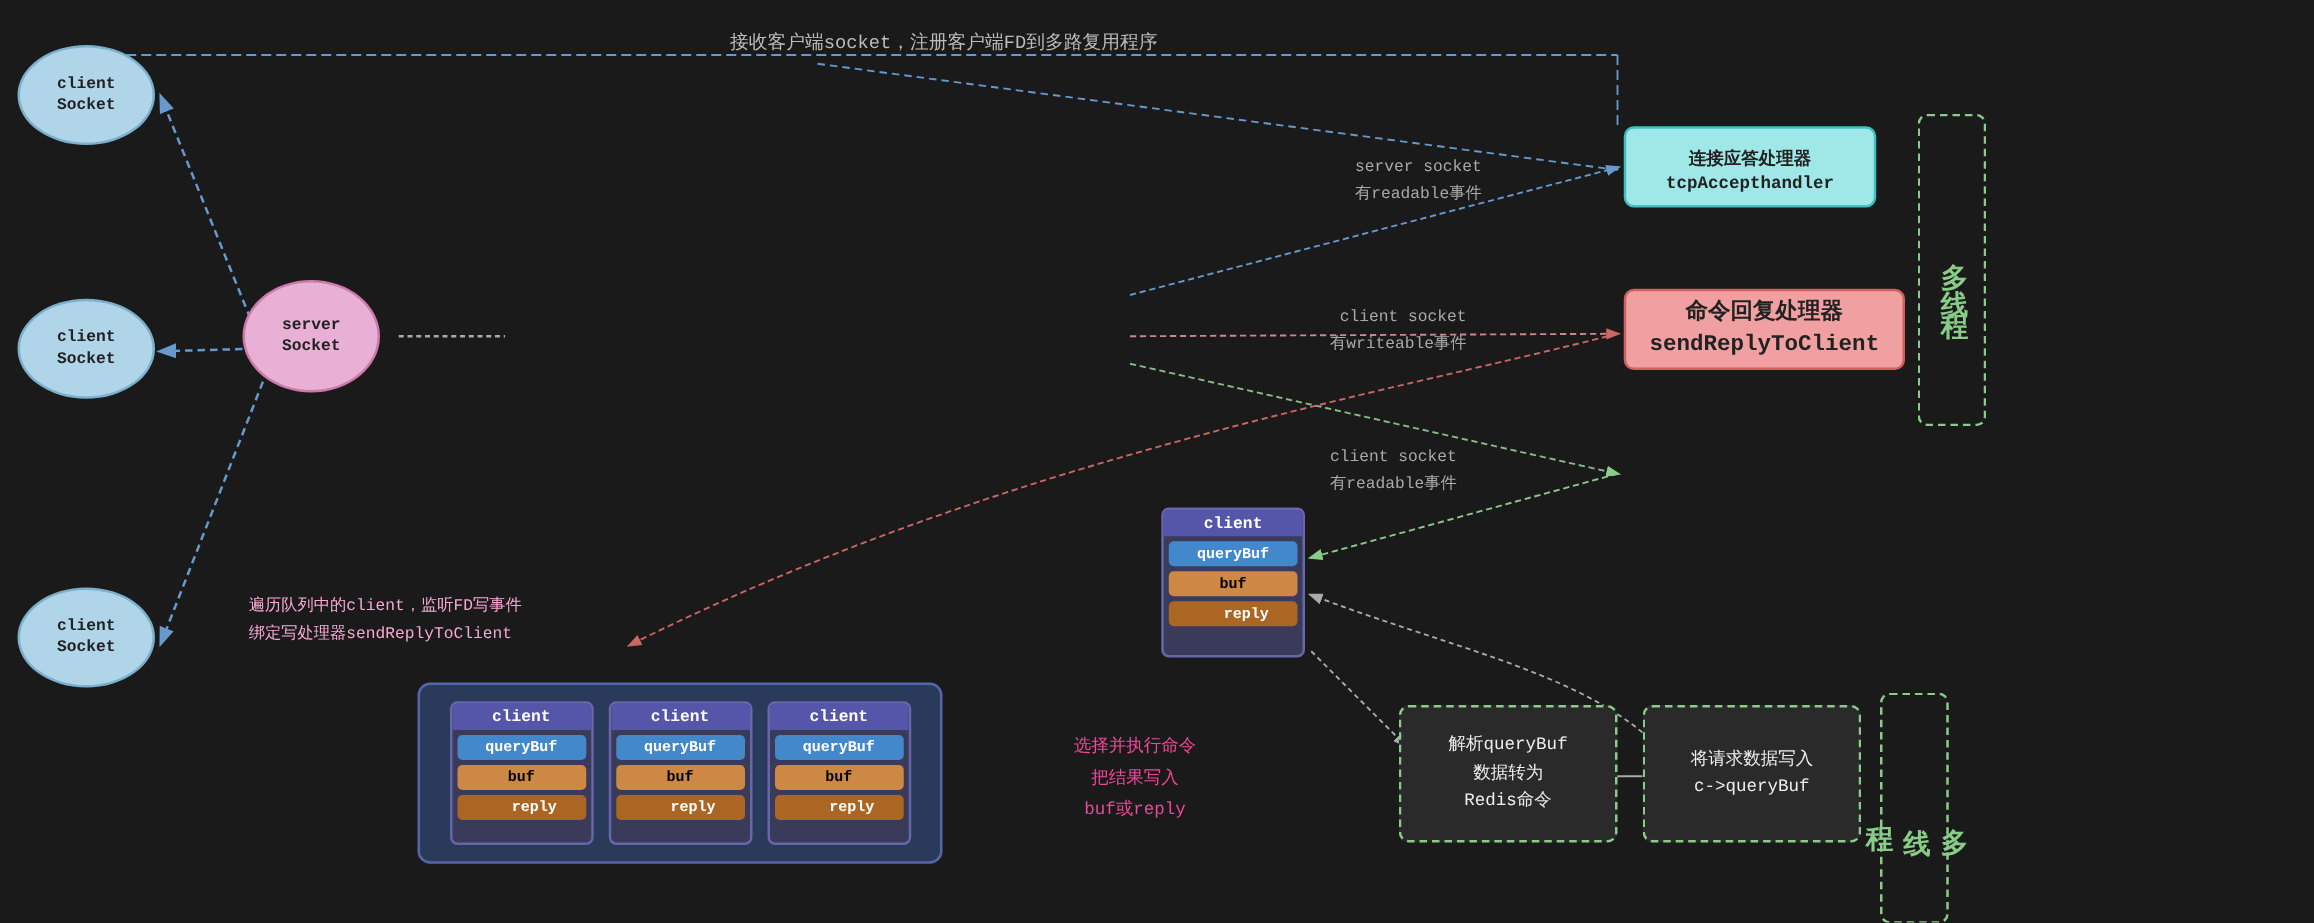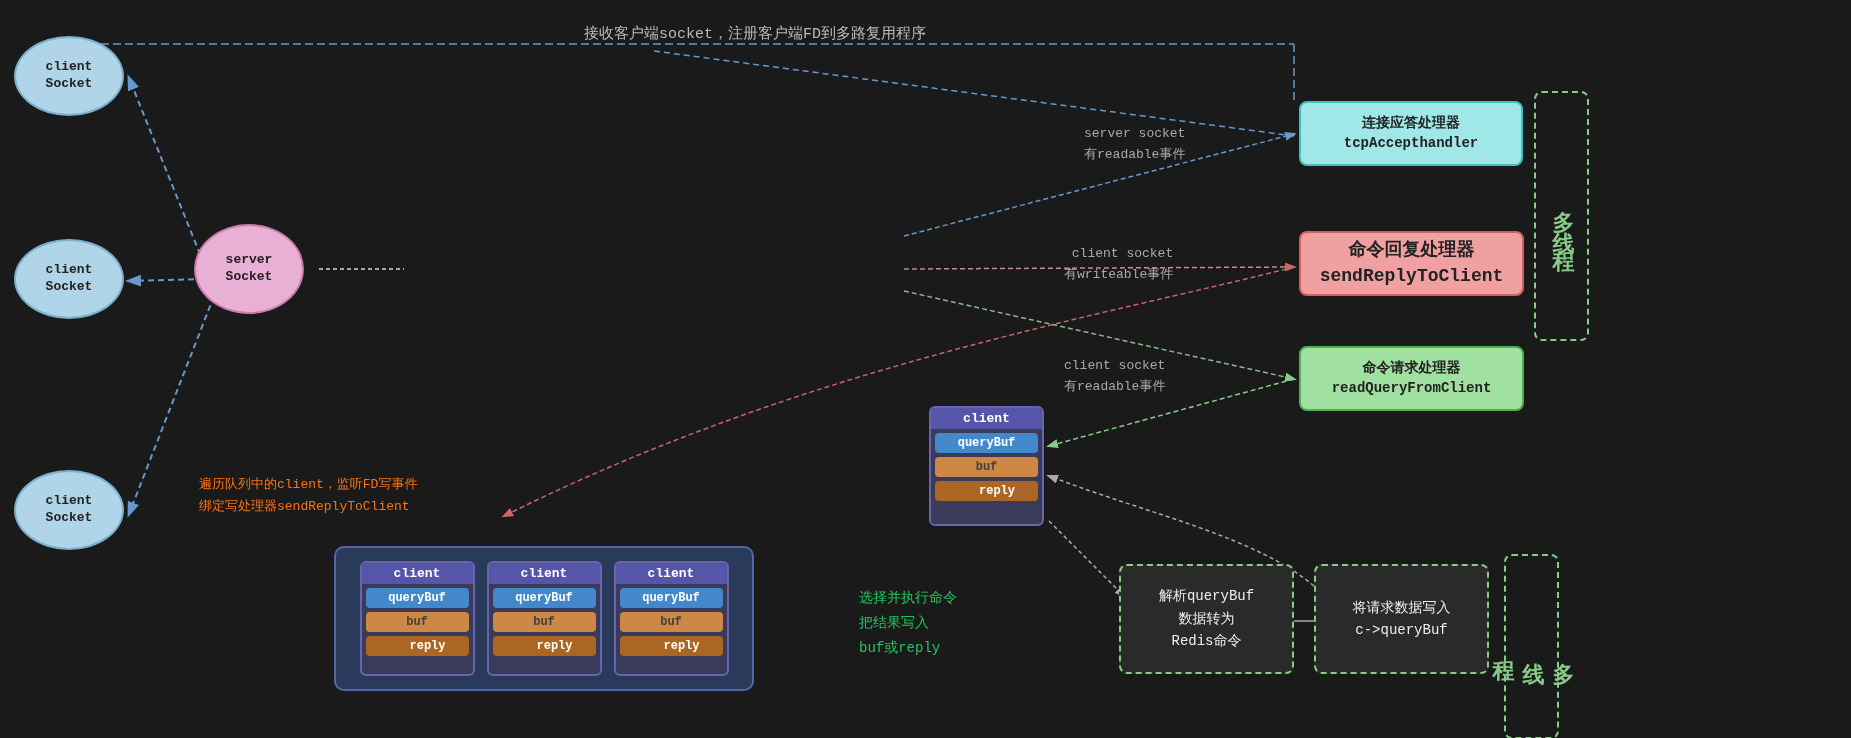--- a/index.html
+++ b/index.html
@@ -110,21 +110,21 @@
     }
     .client-struct-field {
       text-align: center;
       font-size: 12px;
       font-weight: bold;
       padding: 3px 6px;
       margin: 2px 4px;
       border-radius: 4px;
     }
     .field-blue { background: #4488cc; color: #fff; }
-    .field-orange { background: #cc8844; color: #404040; }
+    .field-orange { background: #cc8844; color: #000000; }
     .field-dark-orange { background: #aa6622; color: #fff; padding-left: 27px; }
     
     .label {
       position: absolute;
       color: #ccc;
       font-size: 13px;
       line-height: 1.5;
     }
     .label-top {
       color: #bbb;
@@ -229,55 +229,51 @@
 
   <div class="server-ellipse" style="top:208px; left:190px; width:110px; height:90px;">
     <span style="white-space:pre-line;">server
 Socket</span>
   </div>
 
 
   <div class="label label-mono" style="top:108px; left:1080px; text-align:right; line-height:1.6;">
     server socket<br>有readable事件
   </div>
-  <div class="handler-box handler-cyan" style="top:85px; left:1295px; width:224px; height:65px;">
+  <div class="handler-box handler-cyan" style="top:85px; left:1295px; width:202px; height:65px;align-items:flex-end;">
     <span style="white-space:pre-line; font-size:14px;">连接应答处理器
 tcpAccepthandler</span>
   </div>
 
   <div class="label label-mono" style="top:228px; left:1060px; text-align:right; line-height:1.6;">
     client socket<br>有writeable事件
   </div>
   <div class="handler-box handler-pink" style="top:215px; left:1295px; width:225px; height:65px;">
     <span style="white-space:pre-line; font-size:18px;">命令回复处理器
 sendReplyToClient</span>
   </div>
 
   <div class="label label-mono" style="top:340px; left:1060px; text-align:right; line-height:1.6;">
     client socket<br>有readable事件
-  </div>
-  <div class="handler-box handler-green" style="top:330px; left:1295px; width:225px; height:65px;">
-    <span style="white-space:pre-line; font-size:14px;">命令请求处理器
-readQueryFromClient</span>
   </div>
 
   <div style="position:absolute; top:75px; left:1530px; width:55px; height:250px; border:2px dashed #88cc88; border-radius:8px; display:flex; align-items:center; justify-content:center;">
     <span style="writing-mode:vertical-rl; letter-spacing:4px; font-size:22px; font-weight:bold; color:#88cc88;">多
 线
 程</span>
   </div>
 
   <div class="client-struct" style="top:390px; left:925px; width:115px; height:120px;">
     <div class="client-struct-header">client</div>
     <div class="client-struct-field field-blue" style="margin-top:4px;">queryBuf</div>
     <div class="client-struct-field field-orange">buf</div>
     <div class="client-struct-field field-dark-orange">reply</div>
   </div>
 
-  <div class="label" style="top:458px; left:195px; font-size:13px; line-height:1.7; color:#f97316;">
+  <div class="label" style="top:458px; left:195px; font-size:13px; line-height:1.7; color:#f9a8d4;">
     遍历队列中的client，监听FD写事件<br>绑定写处理器sendReplyToClient
   </div>
 
   <div style="position:absolute; top:530px; left:330px; width:420px; height:145px; background:#2a3a5a; border:2px solid #5566aa; border-radius:10px; display:flex; align-items:center; justify-content:center; gap:12px; padding:10px;">
 
     <div class="client-struct" style="position:relative; top:auto; left:auto; width:115px; height:115px;">
       <div class="client-struct-header">client</div>
       <div class="client-struct-field field-blue" style="margin-top:4px;">queryBuf</div>
       <div class="client-struct-field field-orange">buf</div>
       <div class="client-struct-field field-dark-orange">reply</div>
@@ -291,21 +287,21 @@
     </div>
 
     <div class="client-struct" style="position:relative; top:auto; left:auto; width:115px; height:115px;">
       <div class="client-struct-header">client</div>
       <div class="client-struct-field field-blue" style="margin-top:4px;">queryBuf</div>
       <div class="client-struct-field field-orange">buf</div>
       <div class="client-struct-field field-dark-orange">reply</div>
     </div>
   </div>
 
-  <div class="label" style="top:570px; left:855px; font-size:14px; line-height:1.8; color:#22c55e;">
+  <div class="label" style="top:570px; left:855px; font-size:14px; line-height:1.8; text-align:center; color:#ec4899;">
     选择并执行命令<br>把结果写入<br>buf或reply
   </div>
 
   <div class="process-box" style="top:548px; left:1310px; width:175px; height:110px;">
     <span style="white-space:pre-line;">将请求数据写入
 c-&gt;queryBuf</span>
   </div>
 
   <div class="process-box" style="top:548px; left:1115px; width:175px; height:110px;">
     <span style="white-space:pre-line;">解析queryBuf

